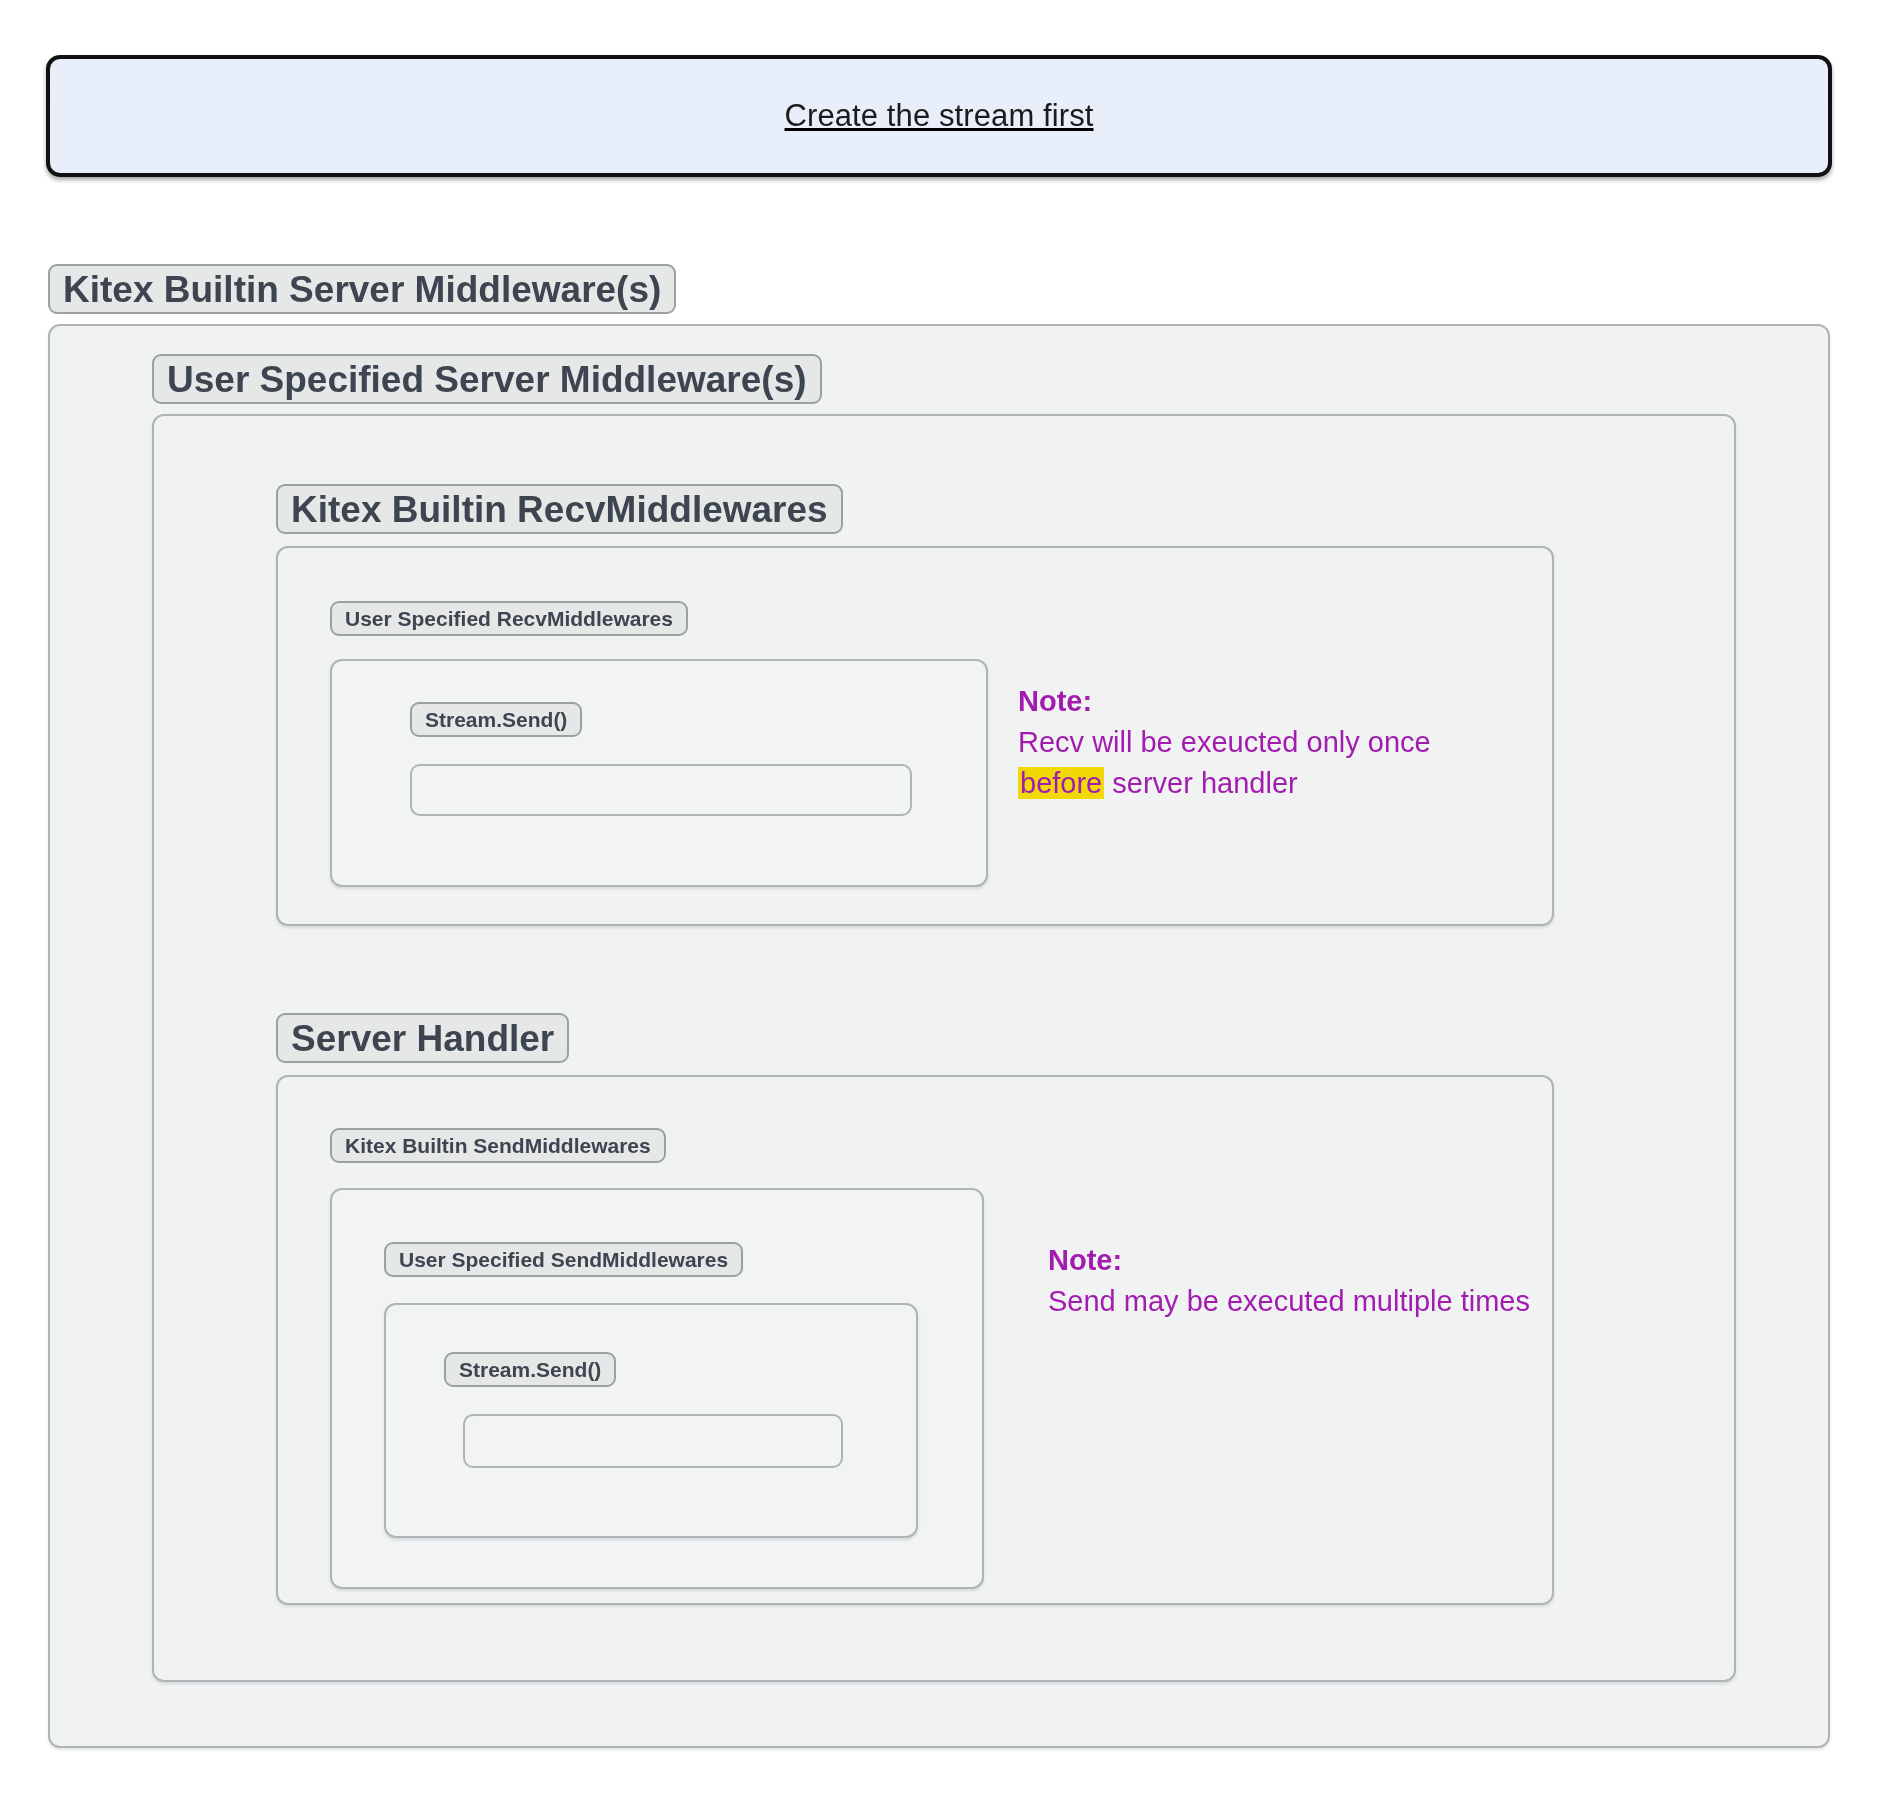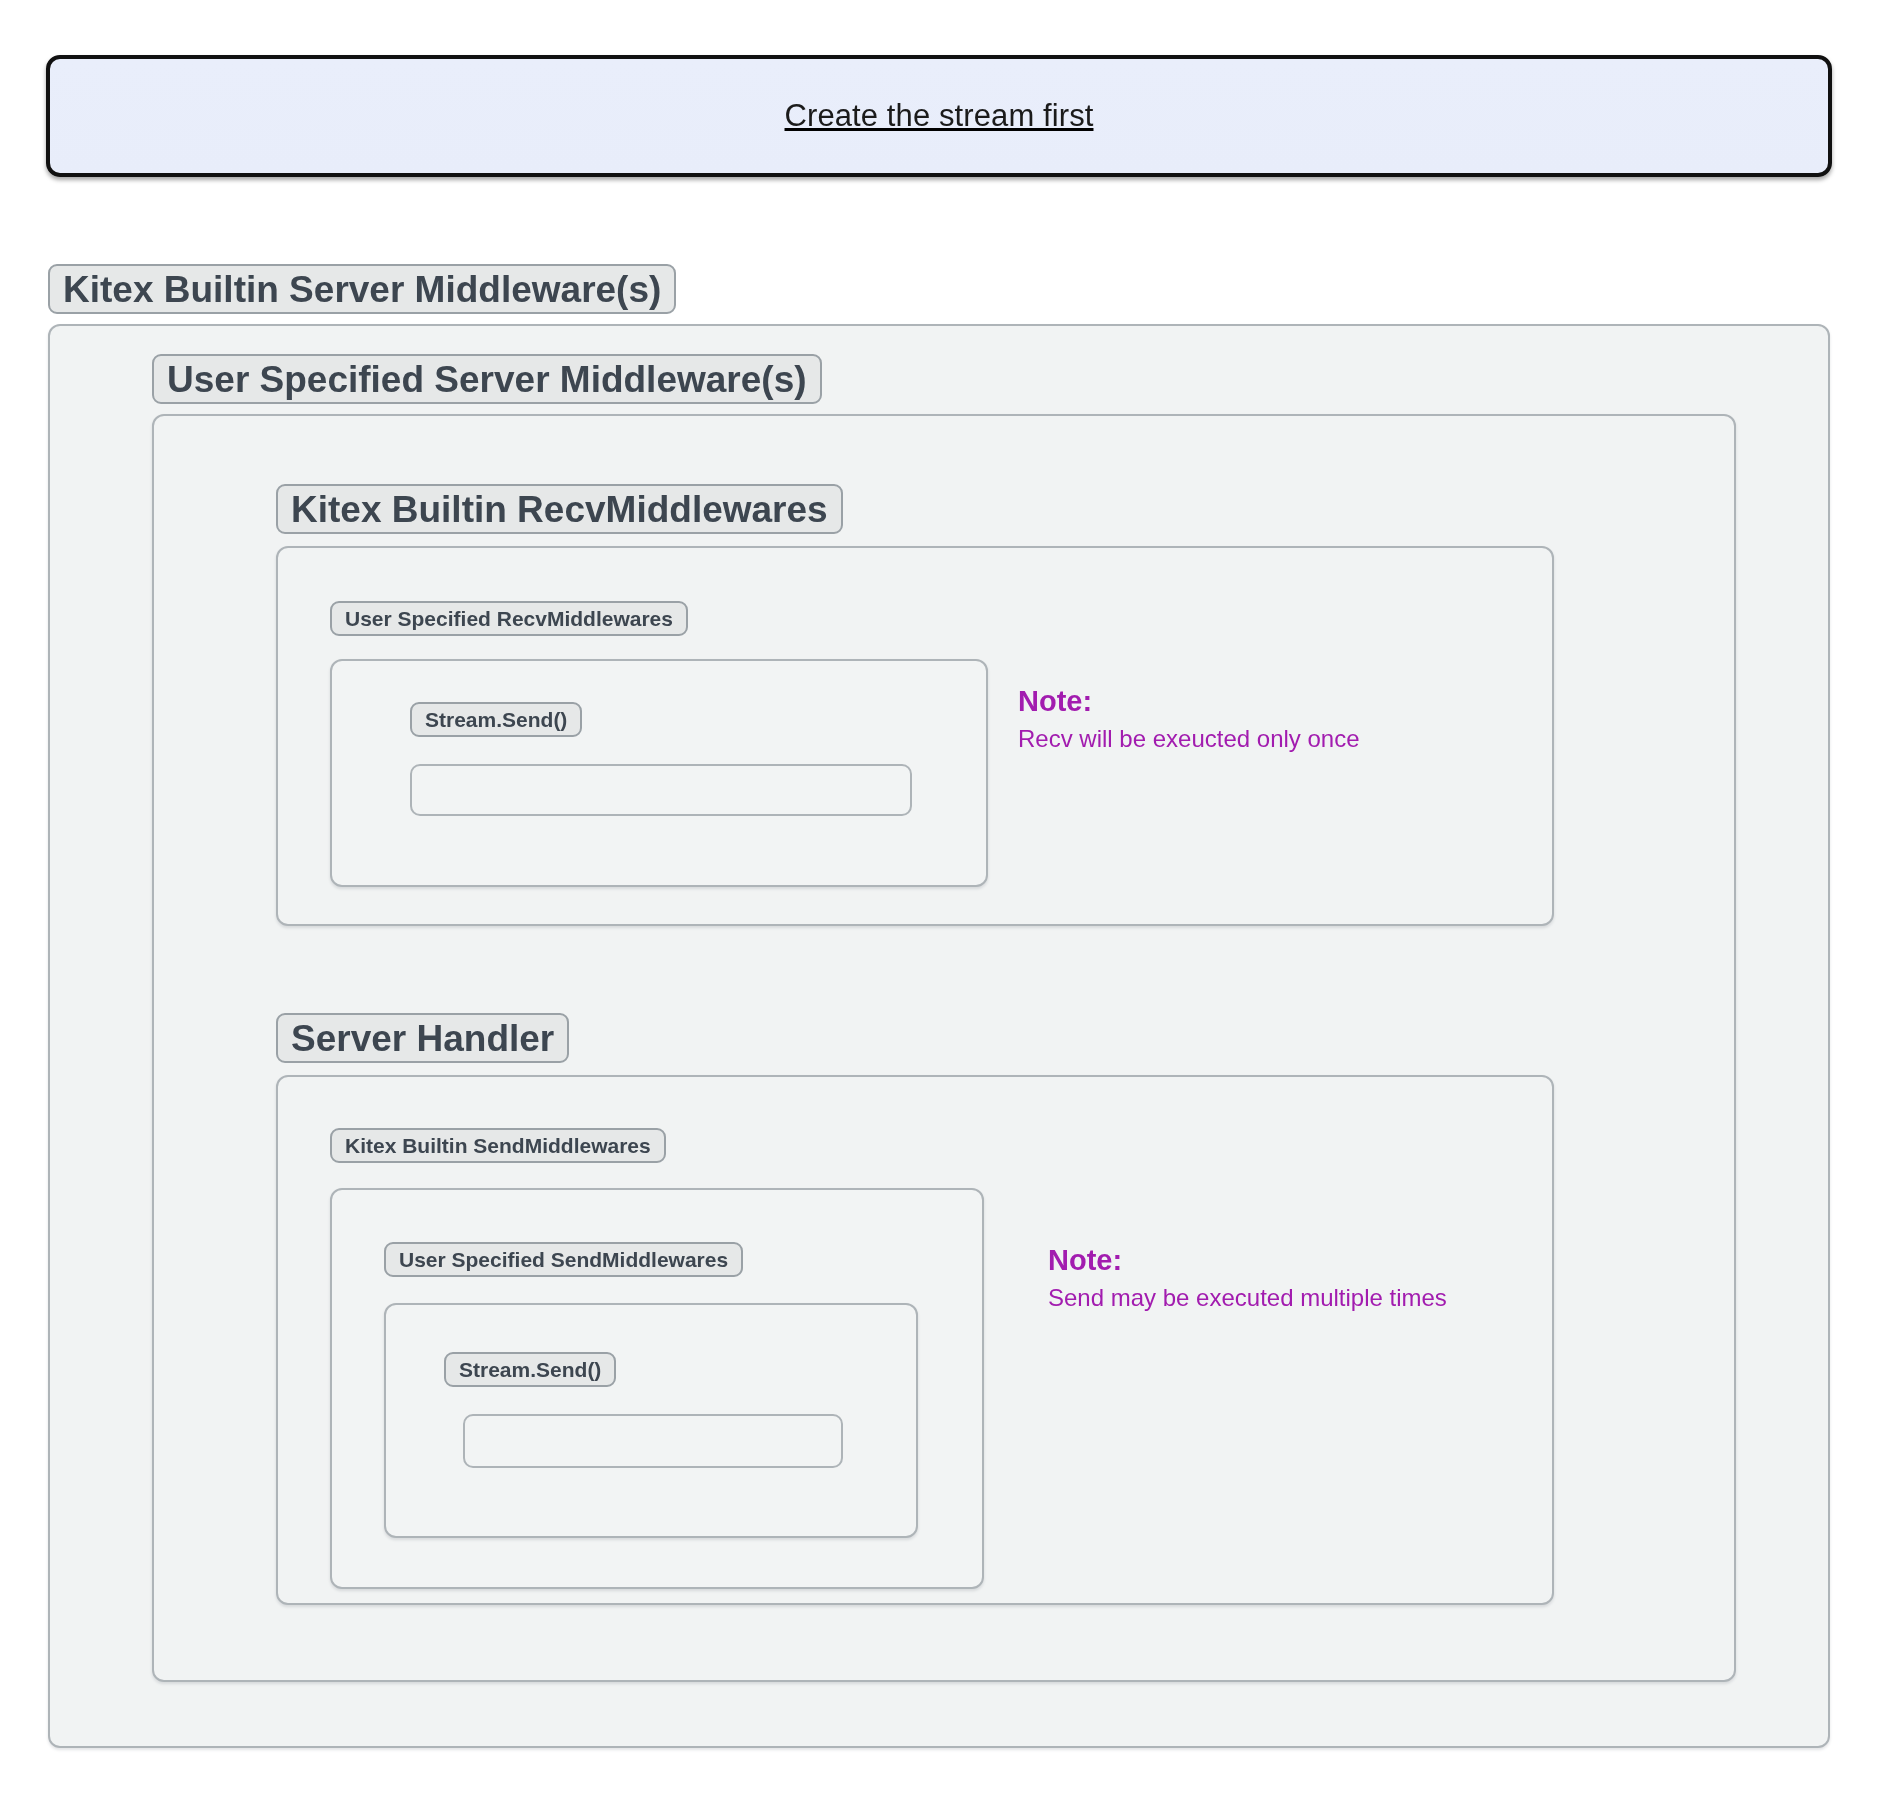--- a/index.html
+++ b/index.html
@@ -86,21 +86,21 @@
     color: #a21caf;
     line-height: 1.42;
     white-space: nowrap;
   }
   .note .note-title {
     font-weight: bold;
     font-size: 29px;
     display: block;
   }
   .note .note-line {
-    font-size: 24px;
+    font-size: 29px;
     font-weight: 400;
     display: block;
   }
   .hl {
     background: #f0d905;
     padding: 0 2px;
   }
 </style>
 </head>
 <body>
@@ -120,20 +120,21 @@
 
 <div class="badge md" style="left:330px; top:601px;">User Specified RecvMiddlewares</div>
 <div class="group plain" style="left:330px; top:659px; width:658px; height:228px;"></div>
 
 <div class="badge md" style="left:410px; top:702px;">Stream.Send()</div>
 <div class="slot" style="left:410px; top:764px; width:502px; height:52px;"></div>
 
 <div class="note" style="left:1018px; top:681px;">
   <span class="note-title">Note:</span>
   <span class="note-line">Recv will be exeucted only once</span>
+  <span class="note-line"><span class="hl">before</span><span> server handler</span></span>
 </div>
 
 <div class="badge lg" style="left:276px; top:1013px;">Server Handler</div>
 <div class="group" style="left:276px; top:1075px; width:1278px; height:530px;"></div>
 
 <div class="badge md" style="left:330px; top:1128px;">Kitex Builtin SendMiddlewares</div>
 <div class="group plain" style="left:330px; top:1188px; width:654px; height:401px;"></div>
 
 <div class="badge md" style="left:384px; top:1242px;">User Specified SendMiddlewares</div>
 <div class="group plain" style="left:384px; top:1303px; width:534px; height:235px;"></div>

